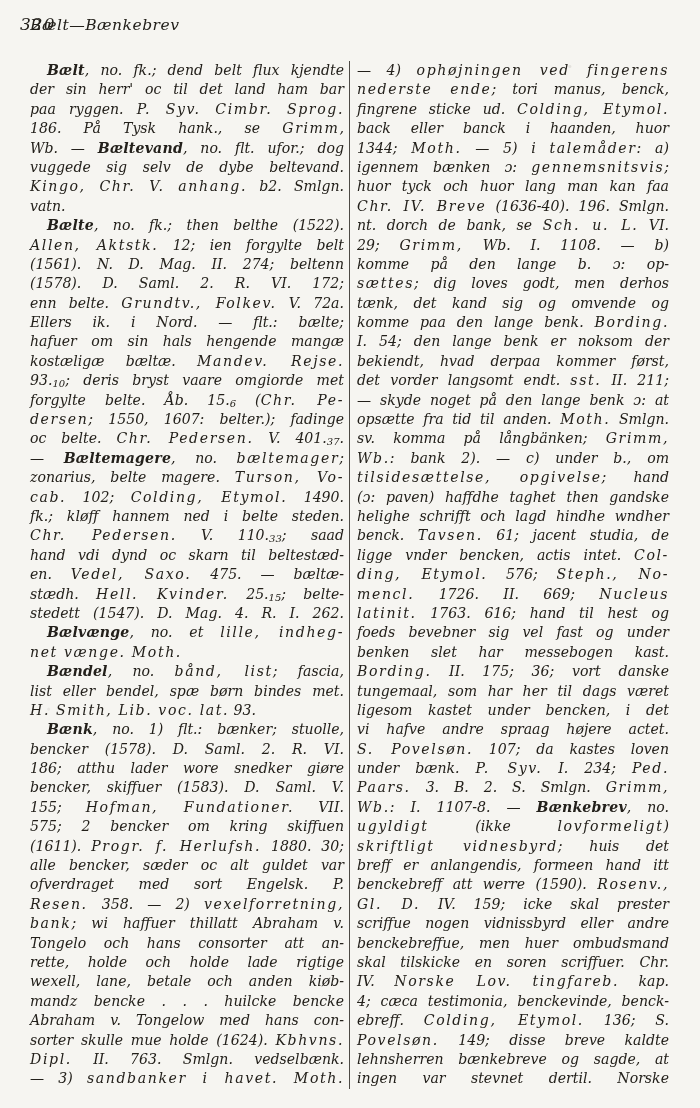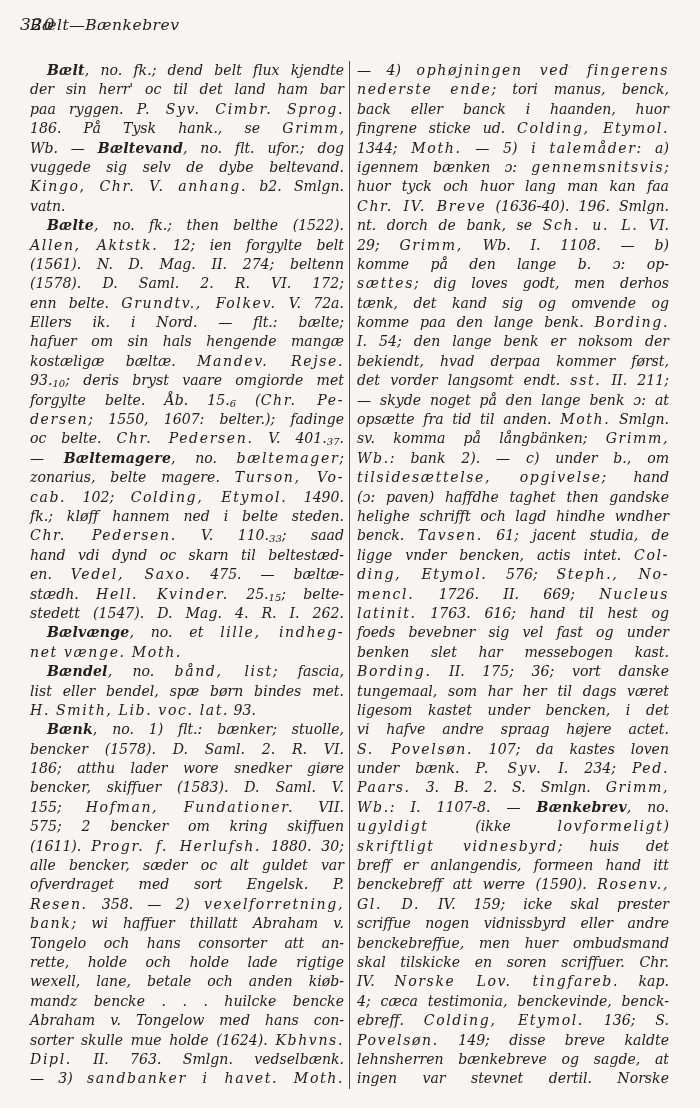--- a/index.html
+++ b/index.html
@@ -141,22 +141,22 @@
           <div class="line">sorter skulle mue holde (1624). <span class="sp">Kbhvns.</span></div>
           <div class="line"><span class="sp">Dipl.</span> II. 763. Smlgn. vedselbænk.</div>
           <div class="line">— 3) <span class="sp">sandbanker i havet. Moth.</span></div>
         </div>
       </div>
     <div class="rule"></div>
     <div class="col col-right">
         <div class="para">
           <div class="line">— 4) <span class="sp">ophøjningen ved fingerens</span></div>
           <div class="line"><span class="sp">nederste ende</span>; tori manus, benck,</div>
+          <div class="line">fingrene sticke ud. <span class="sp">Colding, Etymol.</span></div>
           <div class="line">back eller banck i haanden, huor</div>
-          <div class="line">fingrene sticke ud. <span class="sp">Colding, Etymol.</span></div>
           <div class="line">1344; <span class="sp">Moth.</span> — 5) i <span class="sp">talemåder</span>: a)</div>
           <div class="line">igennem bænken ɔ: <span class="sp">gennemsnitsvis</span>;</div>
           <div class="line">huor tyck och huor lang man kan faa</div>
           <div class="line"><span class="sp">Chr. IV. Breve</span> (1636-40). 196. Smlgn.</div>
           <div class="line">nt. dorch de bank, se <span class="sp">Sch. u. L.</span> VI.</div>
           <div class="line">29; <span class="sp">Grimm,</span> Wb. I. 1108. — b)</div>
           <div class="line">komme på den lange b. ɔ: op-</div>
           <div class="line"><span class="sp">sættes</span>; dig loves godt, men derhos</div>
           <div class="line">tænk, det kand sig og omvende og</div>
           <div class="line">komme paa den lange benk. <span class="sp">Bording.</span></div>

